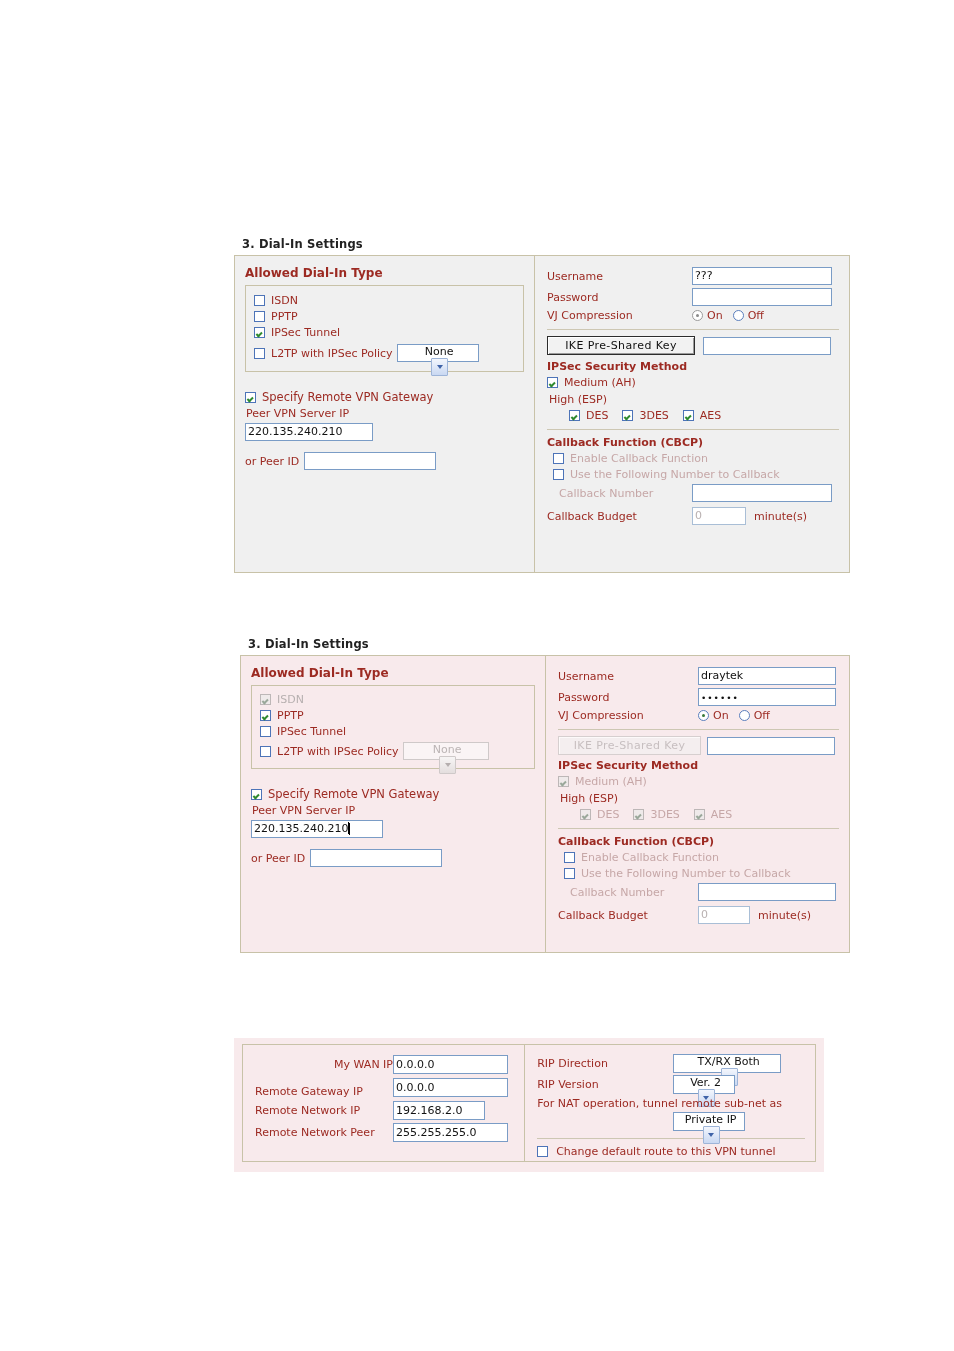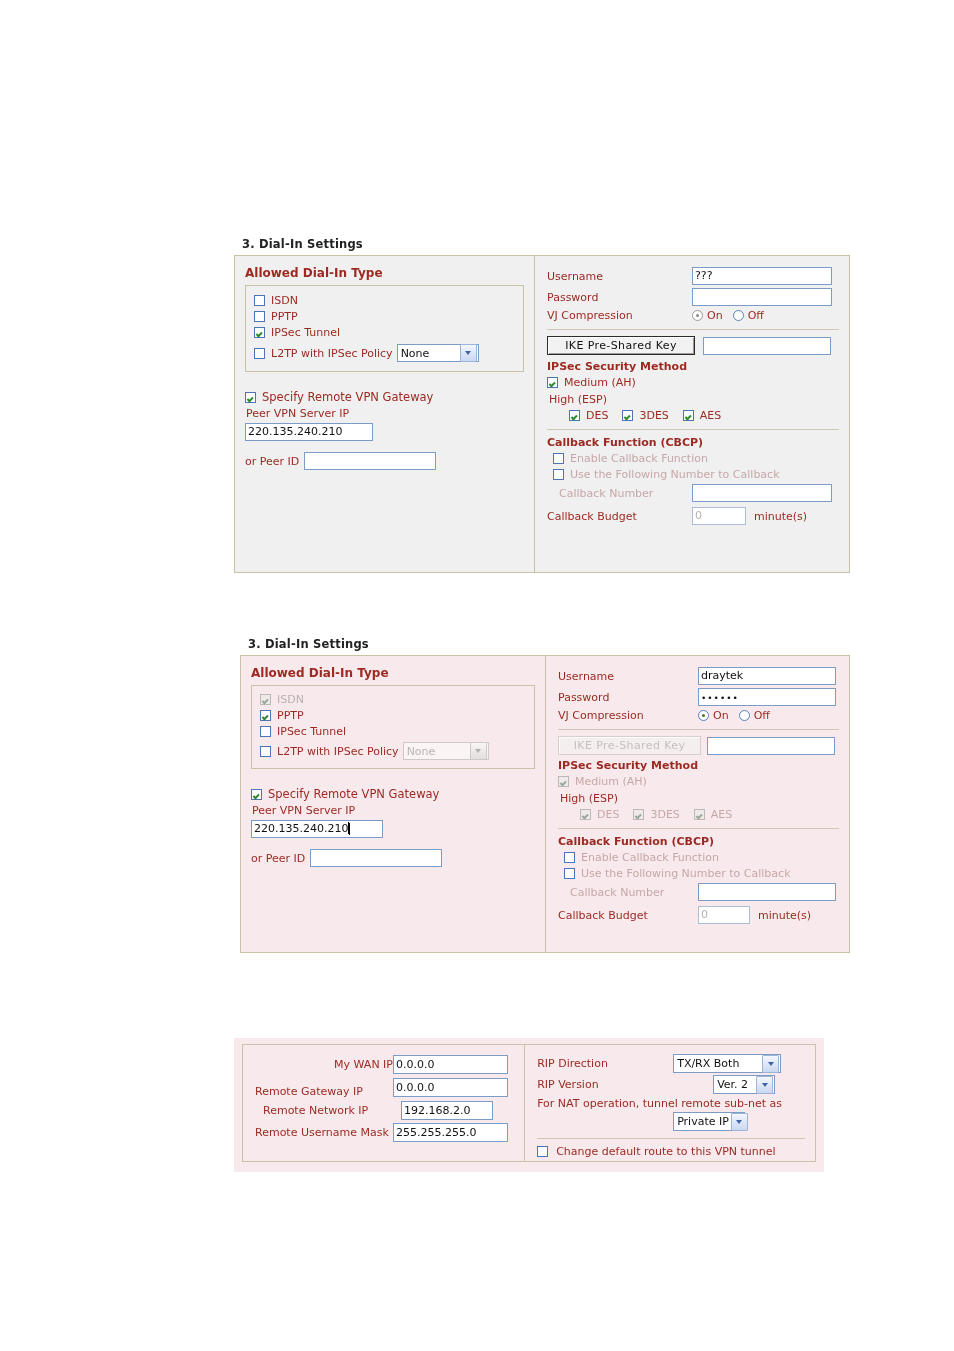--- a/index.html
+++ b/index.html
@@ -69,21 +69,21 @@
   .inp.dim{color:#b9b1b1;border-color:#a9bed6;}
   .inp.caret{position:relative;}
   .inp.caret::after{
     content:"";position:absolute;top:2px;height:12px;width:1px;background:#000;
   }
 
   
   .sel{
     box-sizing:border-box;border:1px solid #7a9cc6;background:#fff;
     height:18px;display:inline-flex;align-items:center;
-    font-size:11px;color:#111;padding-left:3px;
+    font-size:11px;color:#111;padding-left:3px;flex-direction:column;
   }
   .sel .txt{flex:1;white-space:nowrap;}
   .sel .arrow{
     width:15px;height:16px;margin:0 1px 0 2px;
     background:linear-gradient(#f3f6fd,#c9d8f2);
     border:1px solid #9db4d8;border-radius:1px;
     display:flex;align-items:center;justify-content:center;flex:0 0 auto;
   }
   .sel .arrow i{
     display:block;width:0;height:0;
@@ -337,41 +337,41 @@
       <div class="pbody bg-rose" style="height:118px;">
         <div class="col-l" style="width:290px;padding:7px 10px 6px 12px;">
           <div class="row" style="margin:3px 0;">
             <span class="lbl" style="width:138px;text-align:right;">My WAN IP</span>
             <span class="inp" style="width:115px;height:19px;line-height:17px;">0.0.0.0</span>
           </div>
           <div class="row" style="margin:3px 0;">
             <span class="lbl" style="width:138px;margin-top:8px;">Remote Gateway IP</span>
             <span class="inp" style="width:115px;height:19px;line-height:17px;">0.0.0.0</span>
           </div>
-          <div class="row" style="margin:3px 8px;">
+          <div class="row" style="margin:3px 0;">
             <span class="lbl" style="width:138px;">Remote Network IP</span>
             <span class="inp" style="width:92px;height:19px;line-height:17px;">192.168.2.0</span>
           </div>
           <div class="row" style="margin:3px 0;">
-            <span class="lbl" style="width:138px;">Remote Username Mask</span>
+            <span class="lbl" style="width:138px;">Remote Network Peer</span>
             <span class="inp" style="width:115px;height:19px;line-height:17px;">255.255.255.0</span>
           </div>
         </div>
 
         <div class="col-r" style="width:300px;padding:7px 10px 6px 12px;">
           <div class="row" style="margin:2px 0;">
             <span class="lbl" style="width:136px;">RIP Direction</span>
             <span class="sel" style="width:108px;height:19px;">
               <span class="txt">TX/RX Both</span>
               <span class="arrow">
                   <i></i>
                 </span>
             </span>
           </div>
-          <div class="row" style="margin:2px 0;gap:40px;">
+          <div class="row" style="margin:2px 0;">
             <span class="lbl" style="width:136px;">RIP Version</span>
             <span class="sel" style="width:62px;height:19px;">
               <span class="txt">Ver. 2</span>
               <span class="arrow">
                   <i></i>
                 </span>
             </span>
           </div>
           <div class="lbl" style="margin:3px 0 2px 0;">For NAT operation, tunnel remote sub-net as</div>
           <div class="row" style="margin:0 0 0 136px;">

